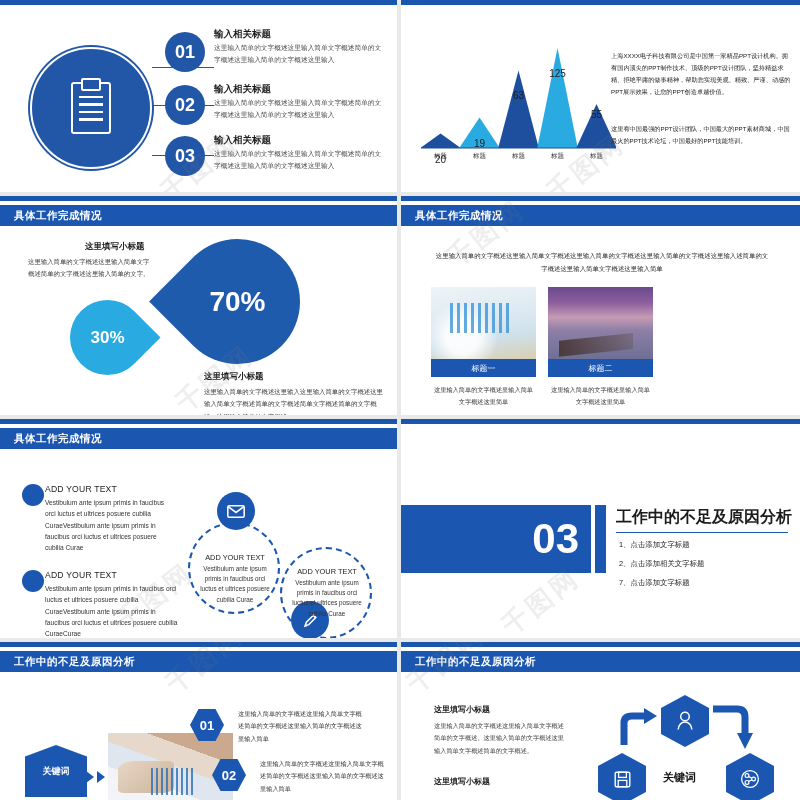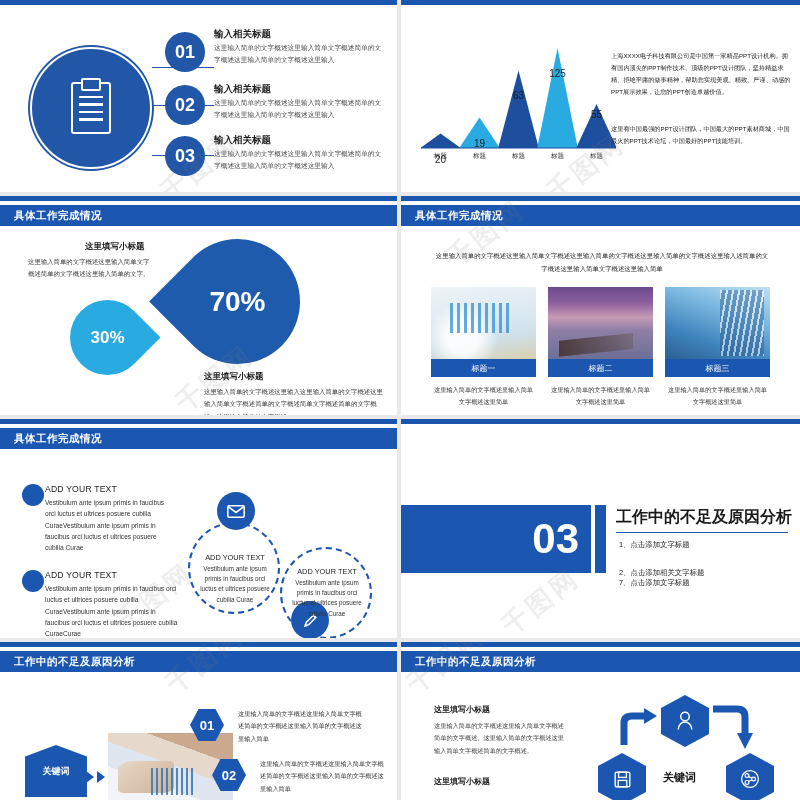--- a/index.html
+++ b/index.html
@@ -228,25 +228,20 @@
     <div class="photocard" style="left:147px;top:91px;">
       <div class="photo p2"></div>
       <div class="phcap">标题二</div>
       <div class="phtxt">这里输入简单的文字概述里输入简单文字概述这里简单</div>
     </div>
     <div class="photocard" style="left:30px;top:91px;">
       <div class="photo p1"></div>
       <div class="phcap">标题一</div>
       <div class="phtxt">这里输入简单的文字概述里输入简单文字概述这里简单</div>
     </div>
-    <div class="photocard" style="left:264px;top:91px;">
-      <div class="photo p3"></div>
-      <div class="phcap">标题三</div>
-      <div class="phtxt">这里输入简单的文字概述里输入简单文字概述这里简单</div>
-    </div>
 
     <div class="wm" style="left:40px;top:20px;">千图网</div>
   </div>
 
   <div class="slide s5">
     <div class="topbar"></div>
     <div class="titlebar" style="top:9px;width:397px;">
       <span>具体工作完成情况</span>
     </div>
 
@@ -289,21 +284,21 @@
   <div class="slide s6">
     <div class="topbar"></div>
 
     <div class="numblock">03</div>
     <div class="numblock2"></div>
 
     <div class="sectitle">工作中的不足及原因分析</div>
     <div class="secrule"></div>
 
     <li style="left:218px;top:121px;">1、点击添加文字标题</li>
-    <li style="left:218px;top:149px;text-align:right;">2、点击添加相关文字标题</li>
+    <li style="left:218px;top:140px;text-align:right;">2、点击添加相关文字标题</li>
     <li style="left:218px;top:159px;">7、点击添加文字标题</li>
 
     <div class="wm" style="left:95px;top:165px;">千图网</div>
   </div>
 
   <div class="slide s7">
     <div class="topbar"></div>
     <div class="titlebar" style="top:9px;width:397px;">
       <span>工作中的不足及原因分析</span>
     </div>

